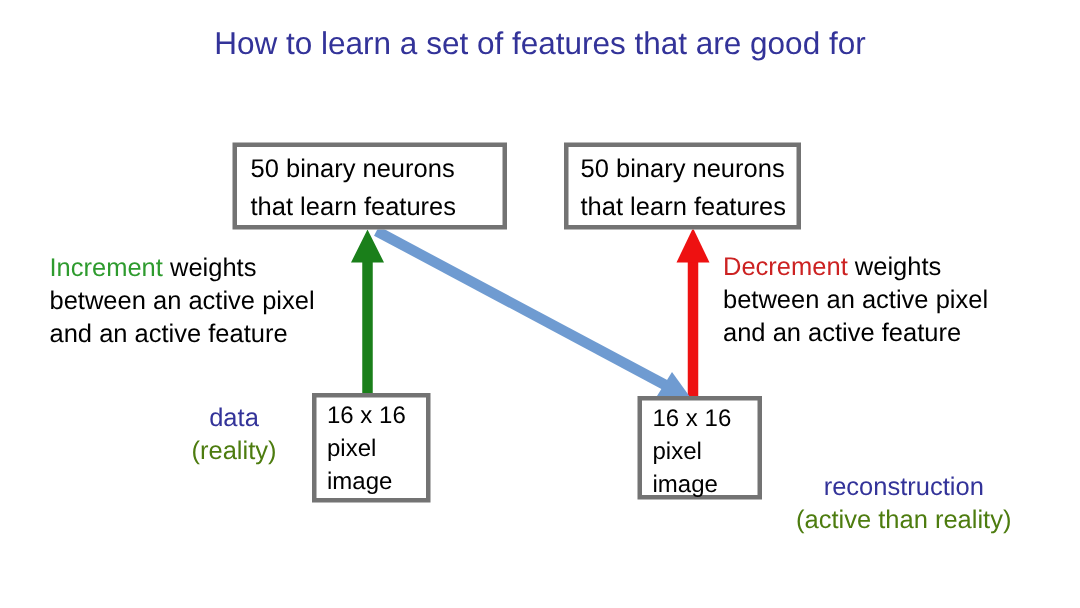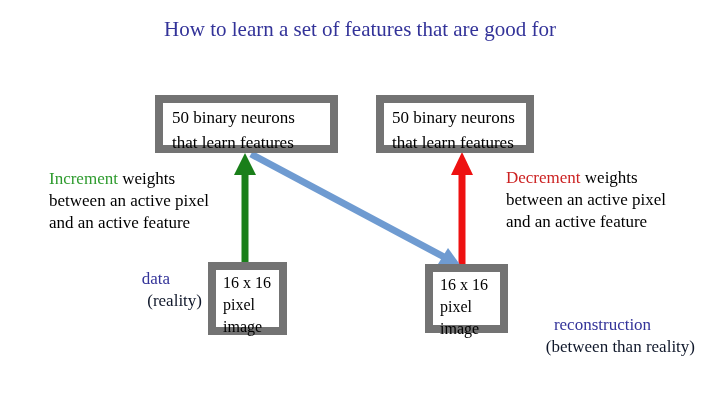--- a/index.html
+++ b/index.html
@@ -6,21 +6,21 @@
     margin: 0;
     padding: 0;
     background: #ffffff;
   }
   .stage {
     position: relative;
     width: 720px;
     height: 405px;
     background: #ffffff;
     overflow: hidden;
-    font-family: Liberation Serif, serif;
+    font-family: Liberation Sans, sans-serif;
     color: #000000;
   }
   .title {
     position: absolute;
     top: 16px;
     left: 0;
     width: 720px;
     text-align: center;
     font-size: 21px;
     line-height: 27px;
@@ -28,51 +28,51 @@
   }
   .arrow-layer {
     position: absolute;
     top: 0;
     left: 0;
     width: 720px;
     height: 405px;
   }
   .box {
     position: absolute;
-    border: 8px solid #737373;
+    border: 3px solid #737373;
     background: #ffffff;
     box-sizing: border-box;
     font-size: 17px;
   }
   .neurons-box-left  { left: 155px; top: 95px;  width: 183px; height: 58px; padding: 2px 0 0 9px; line-height: 25px; }
   .neurons-box-right { left: 376px; top: 95px;  width: 158px; height: 58px; padding: 2px 0 0 8px; line-height: 25px; }
   .pixel-box-left    { left: 208px; top: 262px; width: 79px;  height: 73px; padding: 2px 0 0 7px; font-size: 16px; line-height: 22px; }
   .pixel-box-right   { left: 425px; top: 264px; width: 83px;  height: 69px; padding: 2px 0 0 7px; font-size: 16px; line-height: 22px; }
   .note {
     position: absolute;
     font-size: 17px;
     line-height: 22px;
     color: #000000;
     white-space: nowrap;
   }
-  .note-increment { left: 33px;  top: 168px; margin-left: 16px; }
-  .note-decrement { left: 482px; top: 167px; margin-left: 24px; }
+  .note-increment { left: 33px;  top: 168px; }
+  .note-decrement { left: 482px; top: 167px; }
   .kw-green { color: var(--keyword-green, #2E9B2E); }
   .kw-red   { color: var(--keyword-red, #CC2222); }
   .caption {
     position: absolute;
     font-size: 17px;
     line-height: 22px;
     text-align: center;
     white-space: nowrap;
   }
   .caption-data { left: 110px; top: 268px; width: 92px; }
   .caption-reconstruction { left: 510px; top: 278px; width: 185px; margin-top: 36px; }
   .cap-blue { color: var(--title, #333399); }
-  .cap-black { color: #0f172a; text-align: right; }
+  .cap-black { color: #4d7c0f; }
 </style>
 </head>
 <body>
 
 <div class="stage">
 
   <svg class="arrow-layer" width="720" height="405" viewBox="0 0 720 405">
     <g>
       <line x1="245" y1="262" x2="245" y2="170" stroke-width="7" stroke="#1A7F1A"></line>
       <polygon points="245,153 234,175 256,175" fill="#1A7F1A"></polygon>
@@ -122,16 +122,16 @@
     <div>pixel</div>
     <div>image</div>
   </div>
 
   <div class="caption caption-data">
     <div class="cap-blue">data</div>
     <div class="cap-black">(reality)</div>
   </div>
   <div class="caption caption-reconstruction">
     <div class="cap-blue">reconstruction</div>
-    <div class="cap-black">(between than reality)</div>
+    <div class="cap-black">(active than reality)</div>
   </div>
 
 </div>
 
 </body></html>

